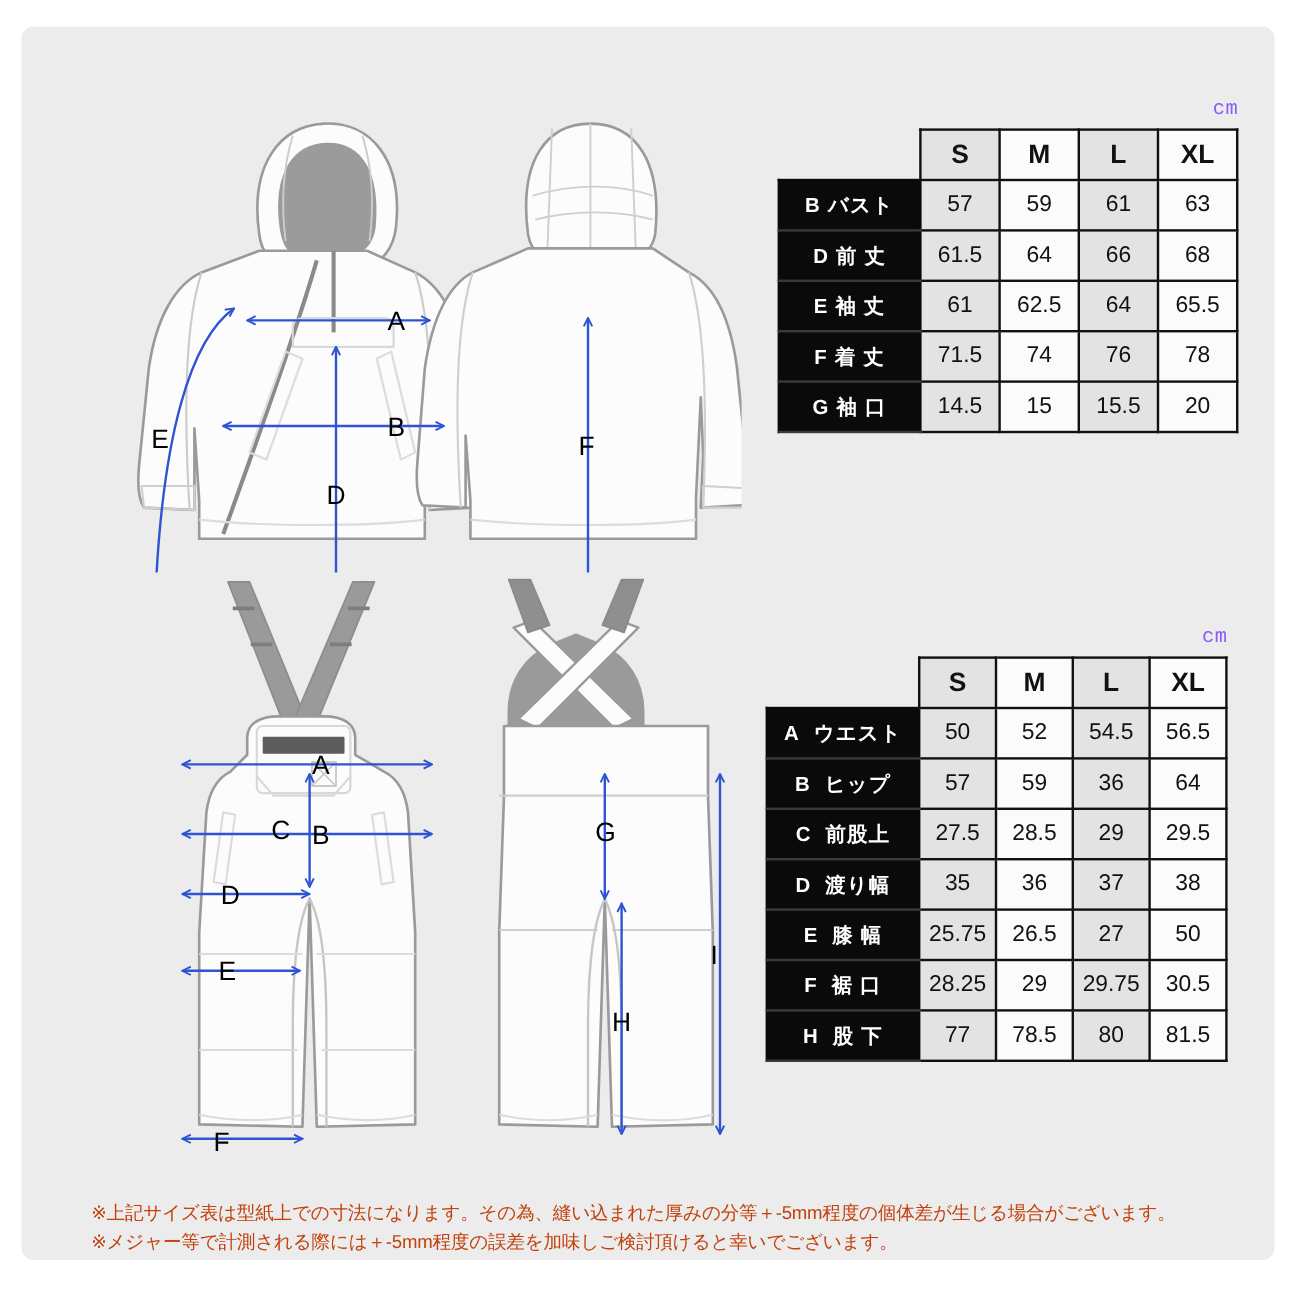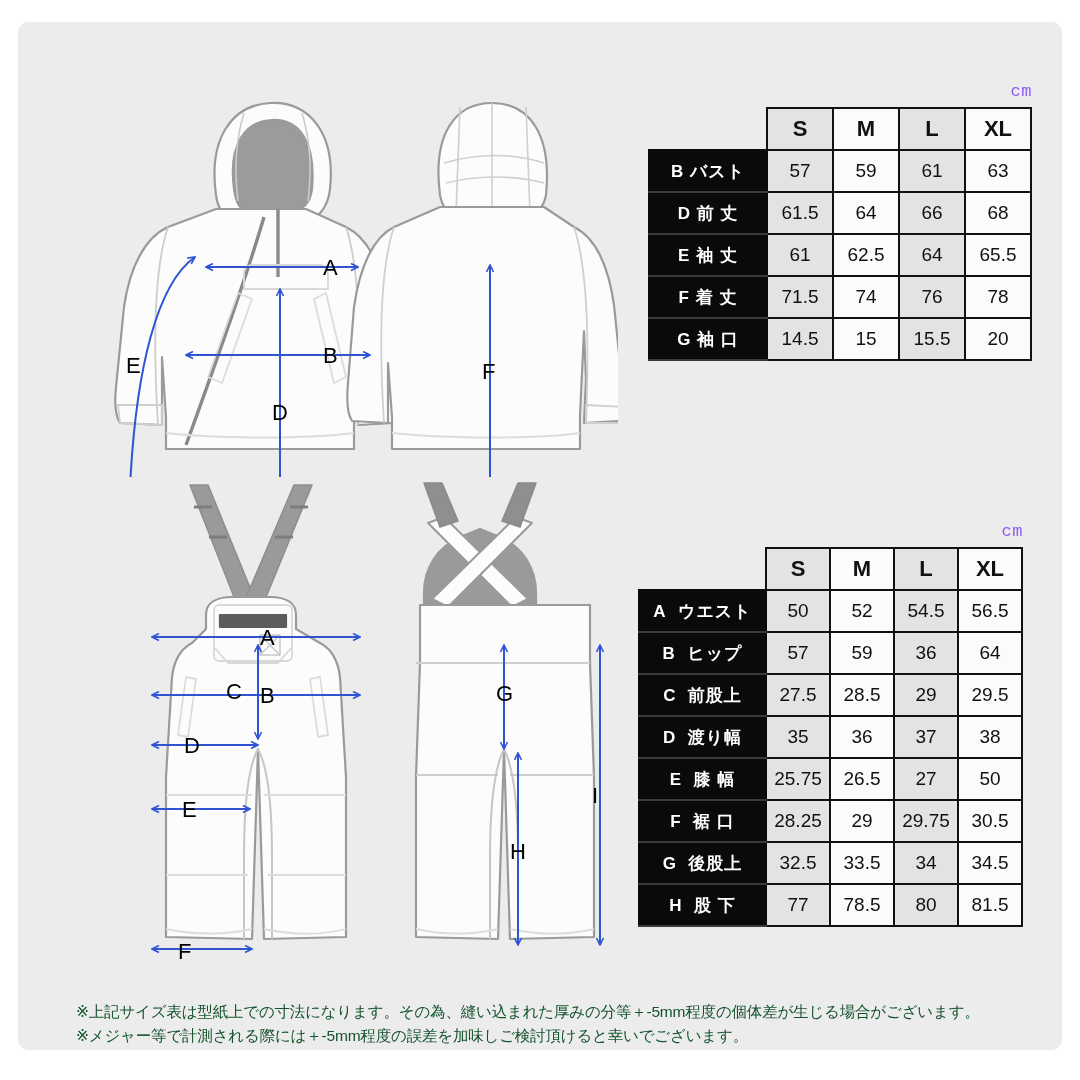--- a/index.html
+++ b/index.html
@@ -115,21 +115,21 @@
   
   #footnotes {
     position: absolute;
     left: 58px;
     top: 978px;
     width: 970px;
   }
   .footnote {
     font-size: 15.5px;
     line-height: 1.55;
-    color: #14532d;
+    color: #c2410c;
     font-family: "Liberation Sans", "DejaVu Sans", sans-serif;
     white-space: nowrap;
     letter-spacing: -0.2px;
   }
 </style>
 </head>
 <body>
 
 <div id="page">
   <div id="card">
@@ -444,27 +444,20 @@
             <td class="val plain">50</td>
           </tr>
           <tr>
             <td class="row-label"><span>F</span>&nbsp;&nbsp;<span>裾 口</span></td>
             <td class="val shade">28.25</td>
             <td class="val plain">29</td>
             <td class="val shade">29.75</td>
             <td class="val plain">30.5</td>
           </tr>
           <tr>
-            <td class="row-label"><span>G</span>&nbsp;&nbsp;<span>後股上</span></td>
-            <td class="val shade">32.5</td>
-            <td class="val plain">33.5</td>
-            <td class="val shade">34</td>
-            <td class="val plain">34.5</td>
-          </tr>
-          <tr>
             <td class="row-label"><span>H</span>&nbsp;&nbsp;<span>股 下</span></td>
             <td class="val shade">77</td>
             <td class="val plain">78.5</td>
             <td class="val shade">80</td>
             <td class="val plain">81.5</td>
           </tr>
         </tbody>
       </table>
     </div>
 

